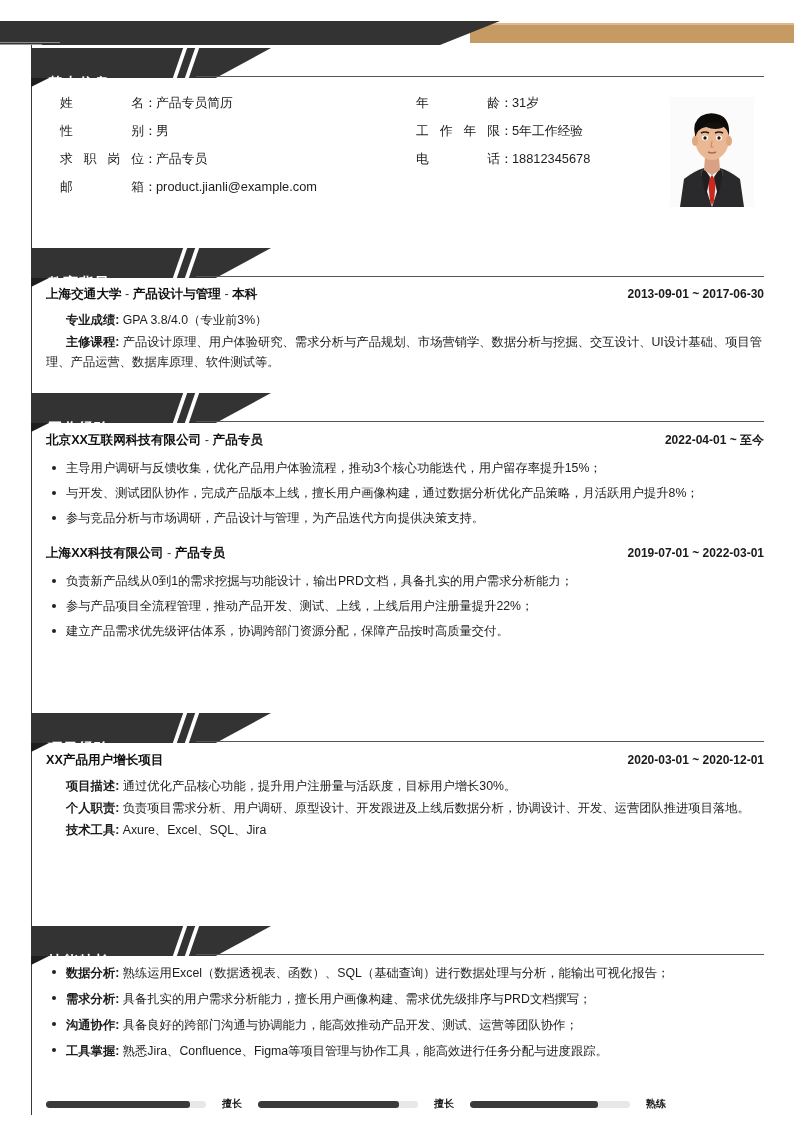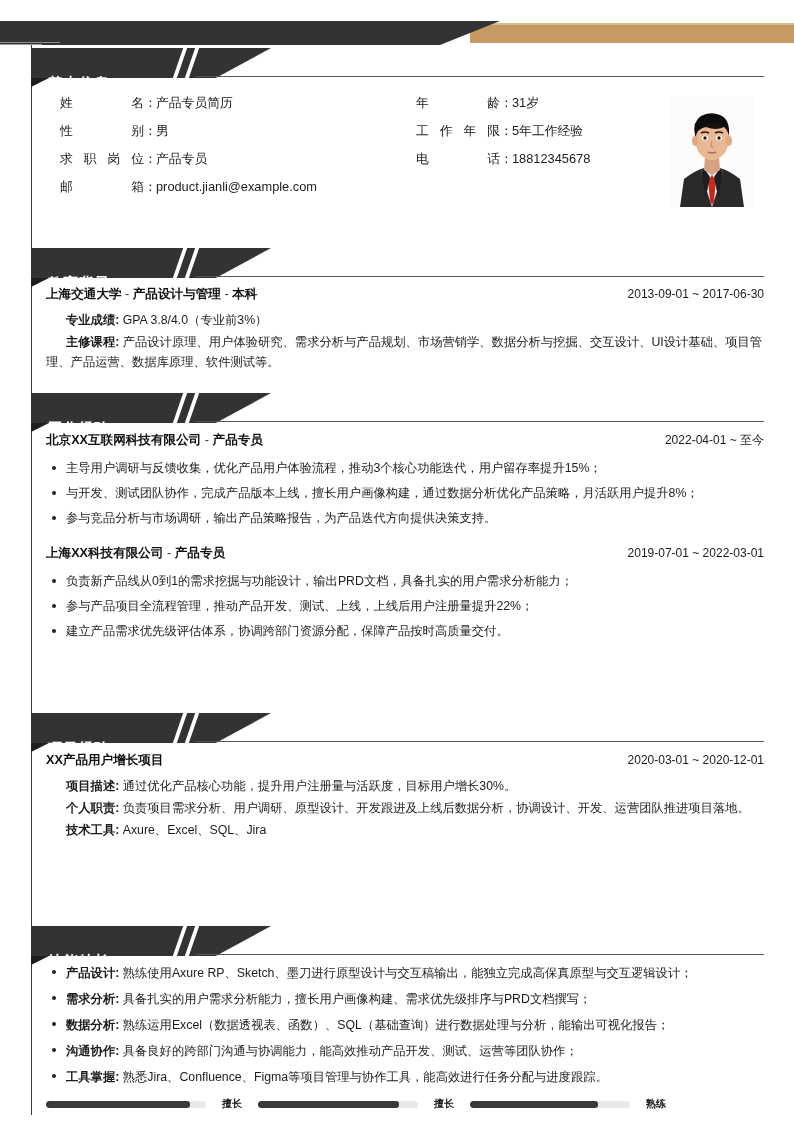--- a/index.html
+++ b/index.html
@@ -148,21 +148,21 @@
   
   .entry-head {
     display: flex;
     justify-content: space-between;
     align-items: baseline;
     font-size: 12.6px;
     margin-bottom: 7px;
   }
   .entry-title { font-weight: bold; color: #111; }
   .entry-title .sep { font-weight: normal; color: #333; }
-  .entry-date { font-size: 12px; color: #1a1a1a; }
+  .entry-date { font-size: 12px; color: #1a1a1a; font-weight: bold; }
 
   .kv-line {
     font-size: 12.3px;
     line-height: 20px;
     color: #1c1c1c;
     margin-bottom: 2px;
   }
   .kv-line b { font-weight: bold; margin-left: 20px; }
 
   ul.bullets { list-style: none; margin: 0 0 2px 0; padding: 0; }
@@ -384,21 +384,21 @@
     <div>
       <div class="entry-head">
         <div class="entry-title">
           <span>北京XX互联网科技有限公司</span><span class="sep"> - </span><span>产品专员</span>
         </div>
         <div class="entry-date">2022-04-01 ~ 至今</div>
       </div>
       <ul class="bullets">
         <li>主导用户调研与反馈收集，优化产品用户体验流程，推动3个核心功能迭代，用户留存率提升15%；</li>
         <li>与开发、测试团队协作，完成产品版本上线，擅长用户画像构建，通过数据分析优化产品策略，月活跃用户提升8%；</li>
-        <li>参与竞品分析与市场调研，输出产品策略报告，为产品迭代方向提供决策支持。</li>
+        <li>参与竞品分析与市场调研，产品设计与管理，为产品迭代方向提供决策支持。</li>
       </ul>
     </div>
 
     <div style="margin-top:14px;">
       <div class="entry-head">
         <div class="entry-title">
           <span>上海XX科技有限公司</span><span class="sep"> - </span><span>产品专员</span>
         </div>
         <div class="entry-date">2019-07-01 ~ 2022-03-01</div>
       </div>
@@ -444,27 +444,24 @@
       <div class="flag-stripe flag-s2"></div>
       <div class="flag-title">技能特长</div>
       <div class="flag-shadow"></div>
       <div class="flag-rule"></div>
     </div>
   </div>
 
   <div class="block" style="top:960px;">
     <ul class="bullets skills">
       <li>
-        <b>产品设计:</b><span> 熟练使用Axure RP、Sketch、墨刀进行原型设计与交互稿输出，能独立完成高保真原型与交互逻辑设计；</span>
+        <b>数据分析:</b><span> 熟练运用Excel（数据透视表、函数）、SQL（基础查询）进行数据处理与分析，能输出可视化报告；</span>
       </li>
       <li>
         <b>需求分析:</b><span> 具备扎实的用户需求分析能力，擅长用户画像构建、需求优先级排序与PRD文档撰写；</span>
-      </li>
-      <li>
-        <b>数据分析:</b><span> 熟练运用Excel（数据透视表、函数）、SQL（基础查询）进行数据处理与分析，能输出可视化报告；</span>
       </li>
       <li>
         <b>沟通协作:</b><span> 具备良好的跨部门沟通与协调能力，能高效推动产品开发、测试、运营等团队协作；</span>
       </li>
       <li>
         <b>工具掌握:</b><span> 熟悉Jira、Confluence、Figma等项目管理与协作工具，能高效进行任务分配与进度跟踪。</span>
       </li>
     </ul>
   </div>
 

